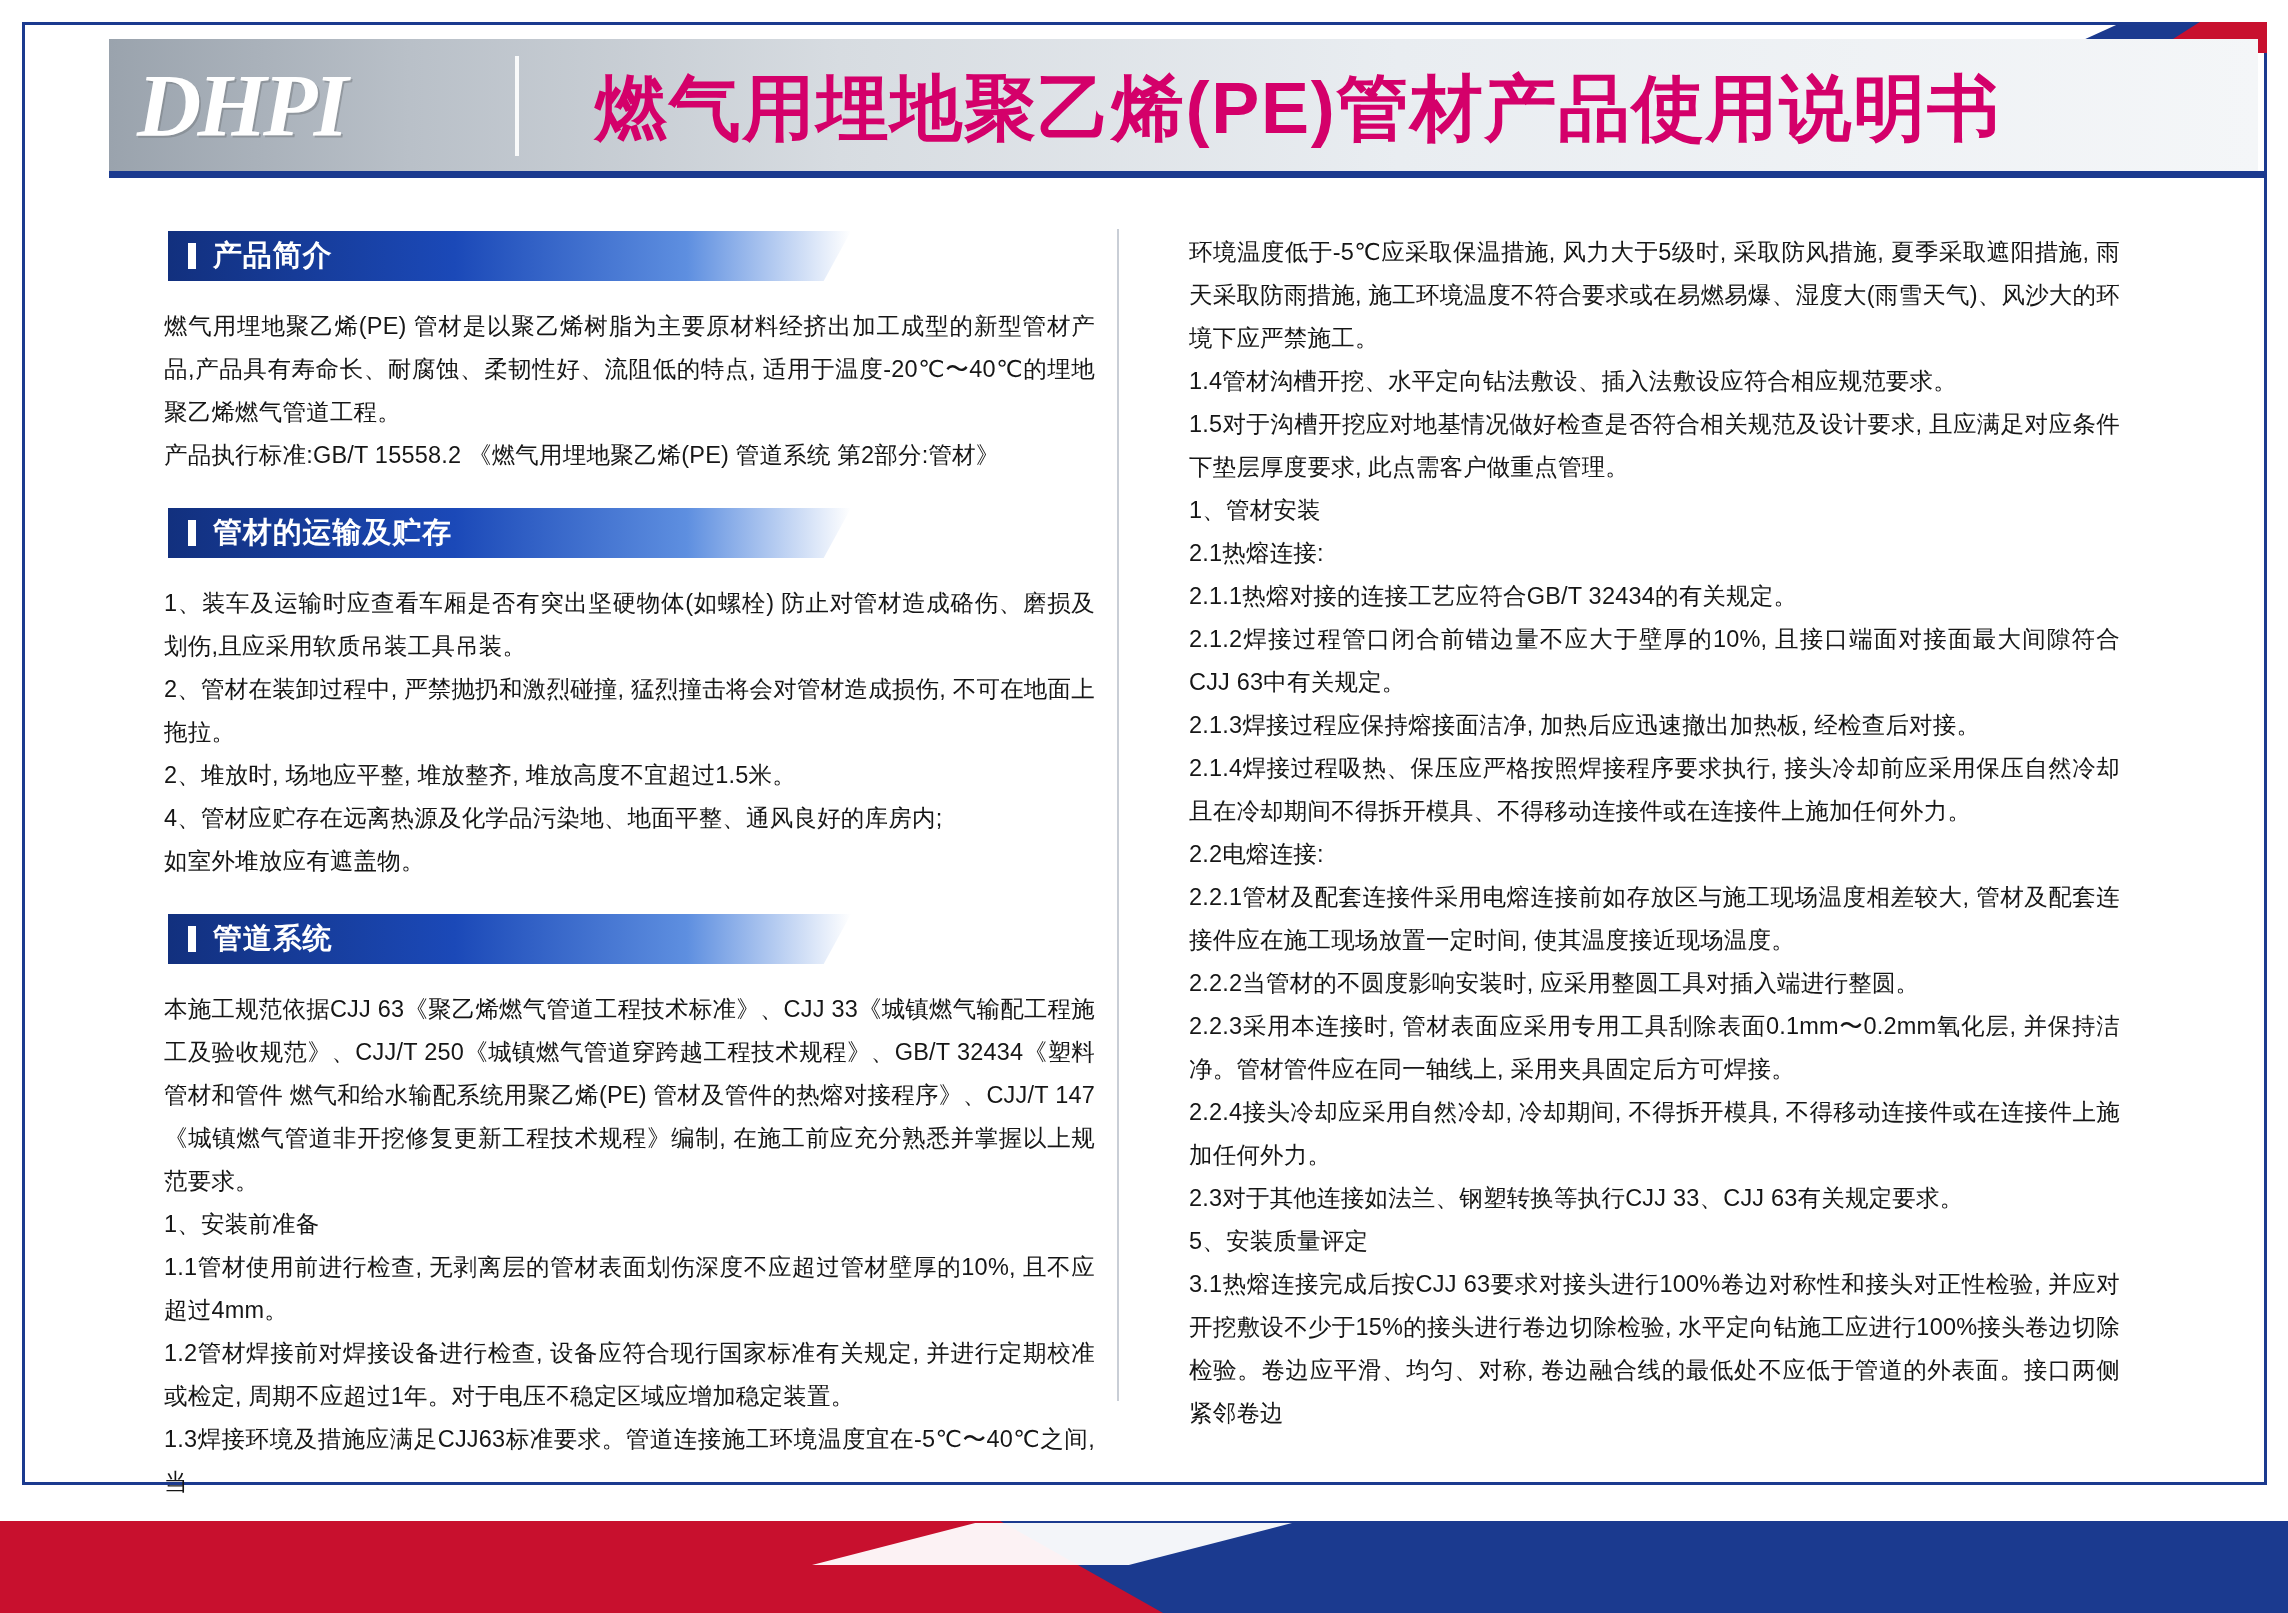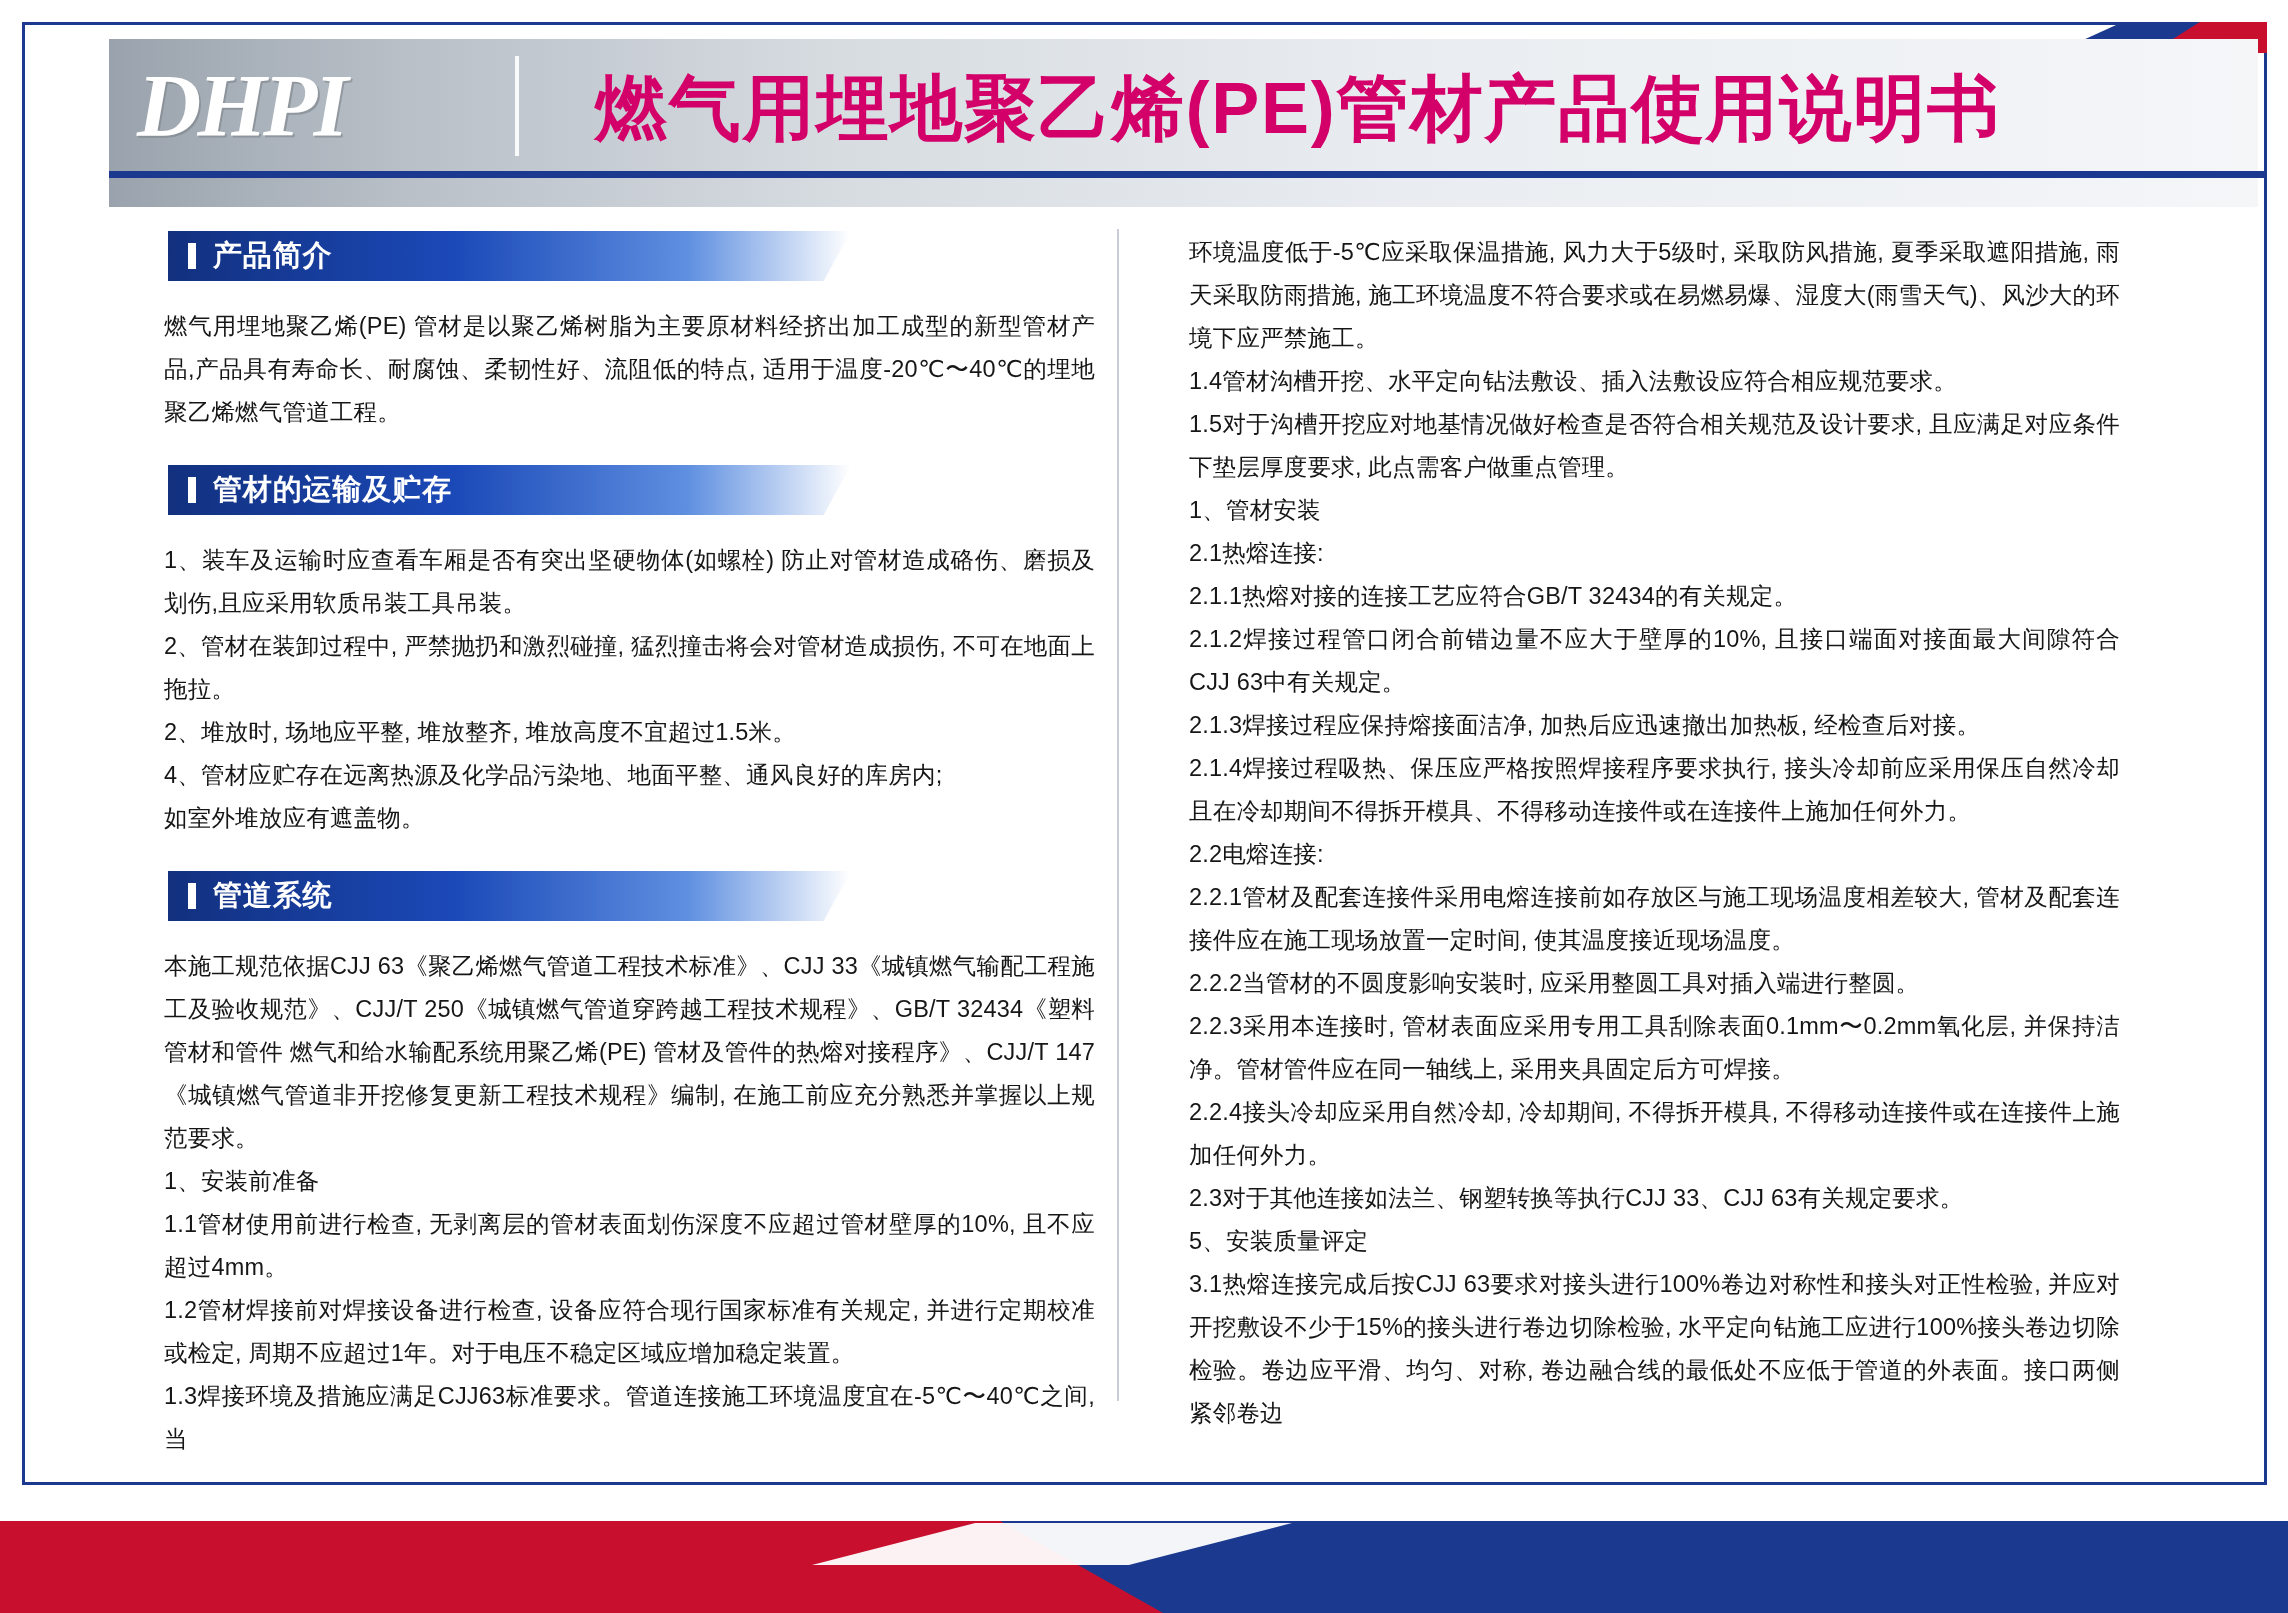--- a/index.html
+++ b/index.html
@@ -35,21 +35,21 @@
   .frame-bottom { left: 22px;  top: 1482px;  width: 2245px; height: 2.8px; }
   .frame-left   { left: 22px;  top: 22px;    width: 2.8px;    height: 1463px; }
   .frame-right  { left: 2264px;top: 22px;    width: 2.8px;    height: 1463px; }
 
   
   .header {
     position: absolute;
     left: 109px;
     top: 39px;
     width: 2149px;
-    height: 168px;
+    height: 132px;
     background: linear-gradient(90deg,#9aa3ad 0%, #b9c0c8 14%, #d7dce1 34%, #e9edf1 60%, #f4f6f8 100%);
   }
   .header-underline {
     position: absolute;
     left: 109px;
     top: 171px;
     width: 2158px;
     height: 6.5px;
     background: #1b3a8f;
   }
@@ -221,20 +221,21 @@
   <div class="divider-vert"></div>
 
   <div class="col col-left">
 
     <div class="section-banner">
       <div class="bar"></div>
       <div class="label">产品简介</div>
     </div>
     <div class="body-text">
       <p>燃气用埋地聚乙烯(PE) 管材是以聚乙烯树脂为主要原材料经挤出加工成型的新型管材产品,产品具有寿命长、耐腐蚀、柔韧性好、流阻低的特点, 适用于温度-20℃〜40℃的埋地聚乙烯燃气管道工程。</p>
+      <p>产品执行标准:GB/T 15558.2  《燃气用埋地聚乙烯(PE) 管道系统 第2部分:管材》</p>
     </div>
 
     <div class="spacer-md"></div>
 
     <div class="section-banner">
       <div class="bar"></div>
       <div class="label">管材的运输及贮存</div>
     </div>
     <div class="body-text">
       <p>1、装车及运输时应查看车厢是否有突出坚硬物体(如螺栓) 防止对管材造成硌伤、磨损及划伤,且应采用软质吊装工具吊装。</p>

